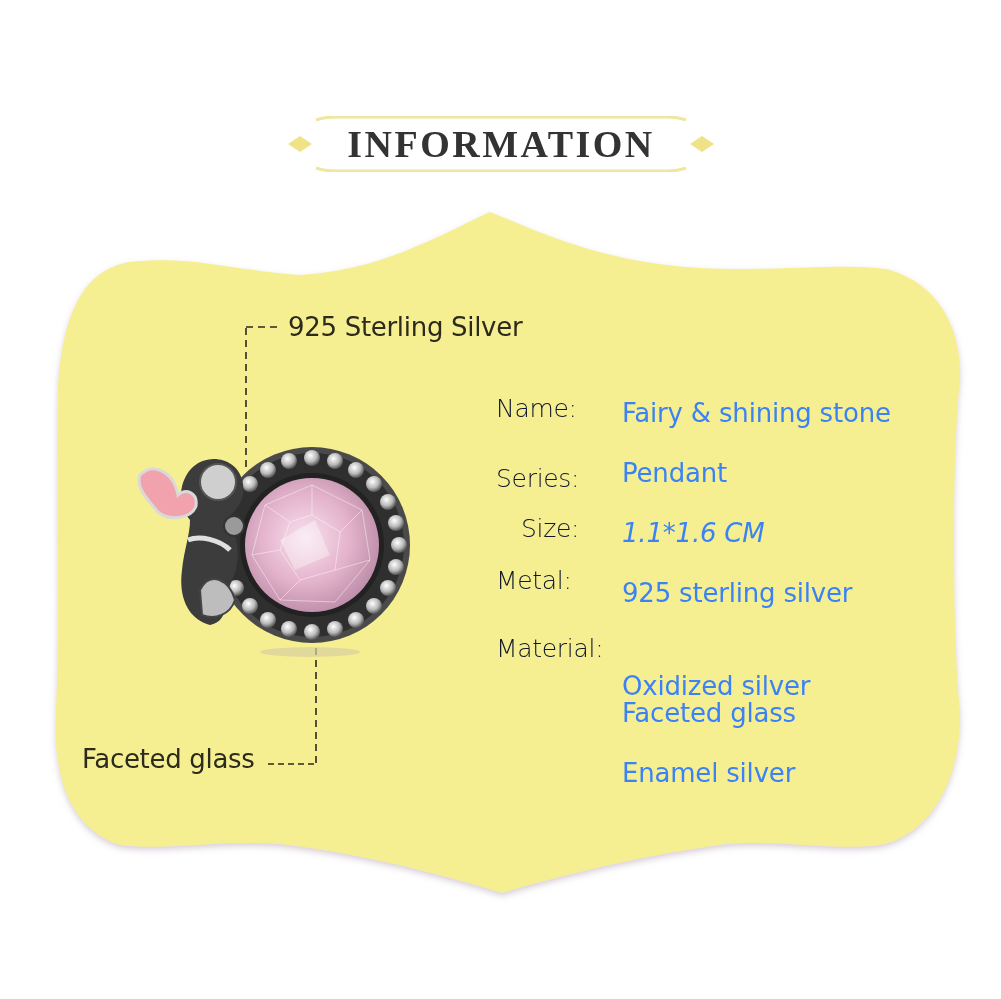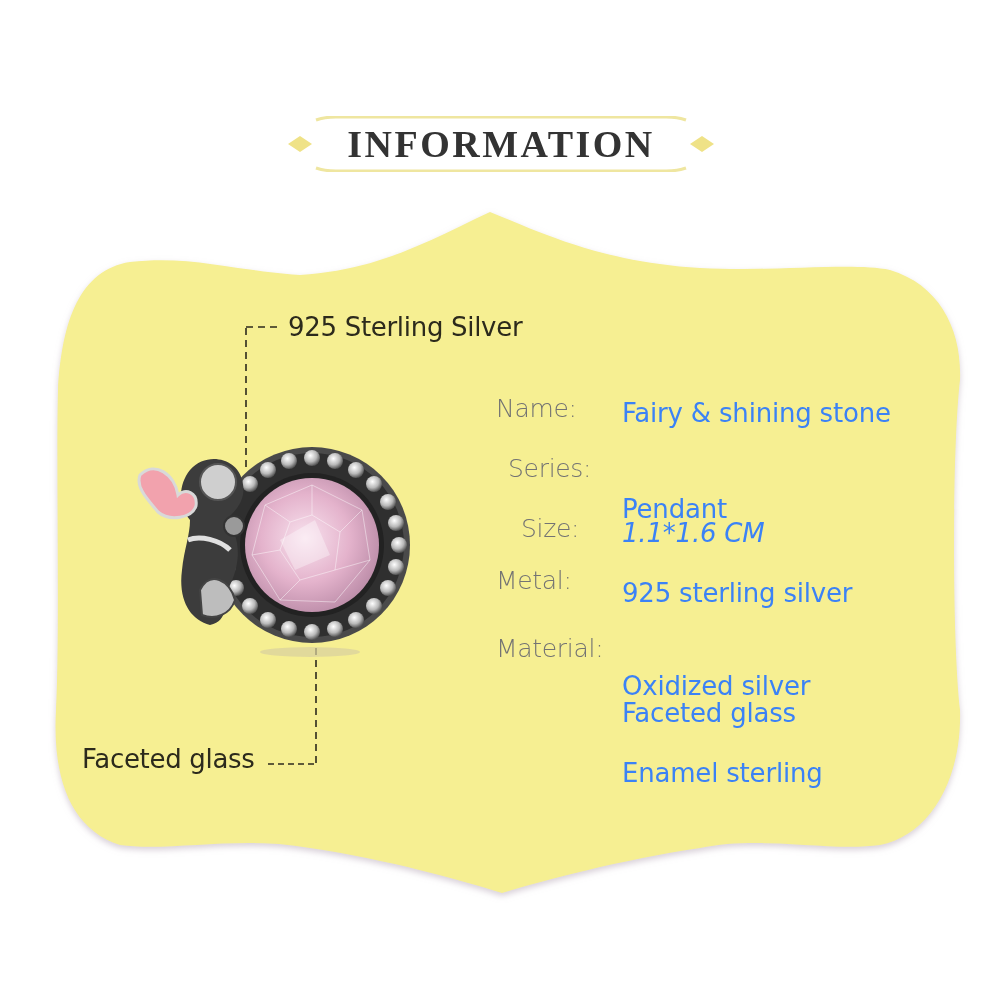--- a/index.html
+++ b/index.html
@@ -4,21 +4,21 @@
 <style>
   html, body { margin:0; padding:0; background:#ffffff; }
   body { width:1001px; height:999px; position:relative; overflow:hidden; font-family:"DejaVu Sans", "Liberation Sans", sans-serif; }
   .header { position:absolute; left:286px; top:116px; width:430px; height:63px; }
   .header svg { position:absolute; left:0; top:0; }
   .header-title { position:absolute; left:0; top:0; width:430px; height:56px; line-height:56px; text-align:center;
     font-family:"Liberation Serif", "DejaVu Serif", serif; font-weight:bold; font-size:38px; letter-spacing:2.5px; color:#333333; }
   .blob { position:absolute; left:0; top:0; }
   .callout { position:absolute; font-size:26px; color:#2c2a1c; white-space:nowrap; letter-spacing:-0.3px; }
   .leader { position:absolute; }
-  .spec-label { position:absolute; left:496px; font-size:25px; color:#737373; font-weight:300; letter-spacing:-0.3px; white-space:nowrap; }
+  .spec-label { position:absolute; left:496px; font-size:25px; color:#0f172a; font-weight:300; letter-spacing:-0.3px; white-space:nowrap; }
   .spec-value { position:absolute; left:622px; font-size:26px; color:#3b82f6; letter-spacing:-0.2px; white-space:nowrap; }
   .product { position:absolute; left:130px; top:440px; }
 </style>
 </head>
 <body>
 
 <div class="header">
   <svg width="430" height="56" viewBox="0 0 430 56">
     <polygon points="2,28 14,20 26,28 14,36" fill="#efe287"></polygon>
     <polygon points="404,28 416,20 428,28 416,36" fill="#efe287"></polygon>
@@ -125,27 +125,27 @@
     <path d="M58,100 C70,95 90,100 100,110" stroke="#e0e0e0" stroke-width="5" fill="none"></path>
   </g>
 
   <path d="M10,35 C25,20 45,35 48,55 C55,48 68,52 66,66 C62,78 40,82 28,72 C20,62 5,48 10,35 Z" fill="#f2a2ad" stroke="#d9d9d9" stroke-width="3"></path>
 </svg>
 
 <div>
   <div class="spec-label" style="top:394px;">Name:</div>
   <div class="spec-value" style="top:398px;">Fairy &amp; shining stone</div>
 
-  <div class="spec-label" style="top:454px;margin-left:12px;">Series:</div>
-  <div class="spec-value" style="top:458px;margin-top:36px;">Pendant</div>
+  <div class="spec-label" style="top:464px;">Series:</div>
+  <div class="spec-value" style="top:458px;">Pendant</div>
 
   <div class="spec-label" style="top:514px;margin-left:25px;">Size:</div>
   <div class="spec-value" style="top:518px;font-style:italic;">1.1*1.6 CM</div>
 
   <div class="spec-label" style="top:566px;">Metal:</div>
   <div class="spec-value" style="top:578px;">925 sterling silver</div>
 
   <div class="spec-label" style="top:634px;">Material:</div>
   <div class="spec-value" style="top:671px;">Oxidized silver</div>
 
   <div class="spec-value" style="top:698px;">Faceted glass</div>
-  <div class="spec-value" style="top:758px;">Enamel sterling</div>
+  <div class="spec-value" style="top:758px;">Enamel silver</div>
 </div>
 
 </body></html>

